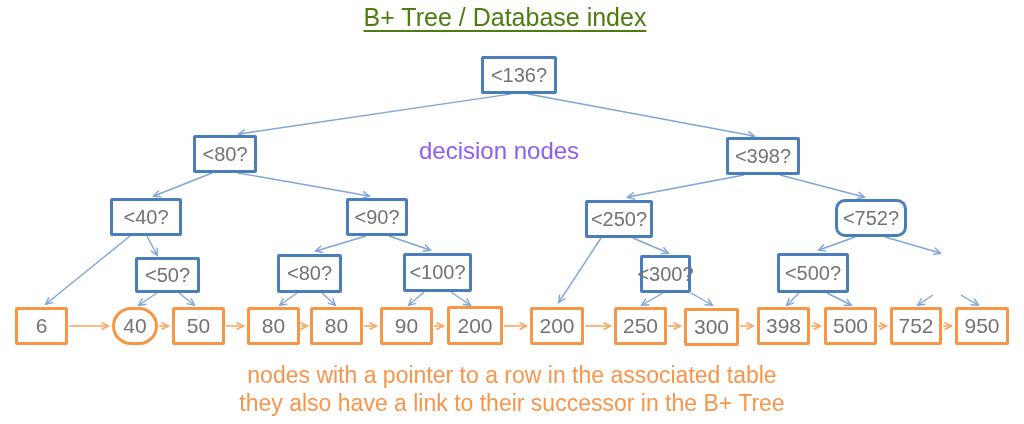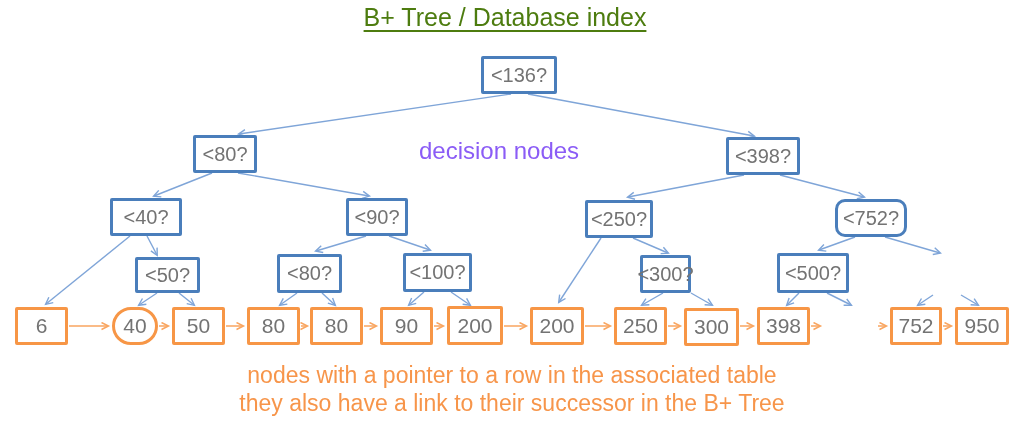--- a/index.html
+++ b/index.html
@@ -141,20 +141,21 @@
   <div class="lnode" style="left:112px; top:307px; width:46px; height:38px;border-radius:19px;">40</div>
   <div class="lnode" style="left:172px; top:307px; width:53px; height:38px;">50</div>
   <div class="lnode" style="left:247px; top:307px; width:53px; height:38px;">80</div>
   <div class="lnode" style="left:310px; top:307px; width:53px; height:38px;">80</div>
   <div class="lnode" style="left:380px; top:307px; width:53px; height:38px;">90</div>
   <div class="lnode" style="left:447px; top:306px; width:56px; height:39px;">200</div>
   <div class="lnode" style="left:530px; top:307px; width:54px; height:38px;">200</div>
   <div class="lnode" style="left:614px; top:307px; width:53px; height:38px;">250</div>
   <div class="lnode" style="left:684px; top:308px; width:55px; height:38px;">300</div>
   <div class="lnode" style="left:757px; top:307px; width:53px; height:38px;">398</div>
+  <div class="lnode" style="left:824px; top:307px; width:53px; height:38px;">500</div>
   <div class="lnode" style="left:890px; top:307px; width:52px; height:38px;">752</div>
   <div class="lnode" style="left:955px; top:307px; width:54px; height:38px;">950</div>
 
   <div class="decision-label">decision nodes</div>
   <div class="caption">
     <div>nodes with a pointer to a row in the associated table</div>
     <div>they also have a link to their successor in the B+ Tree</div>
   </div>
 
 </div>

